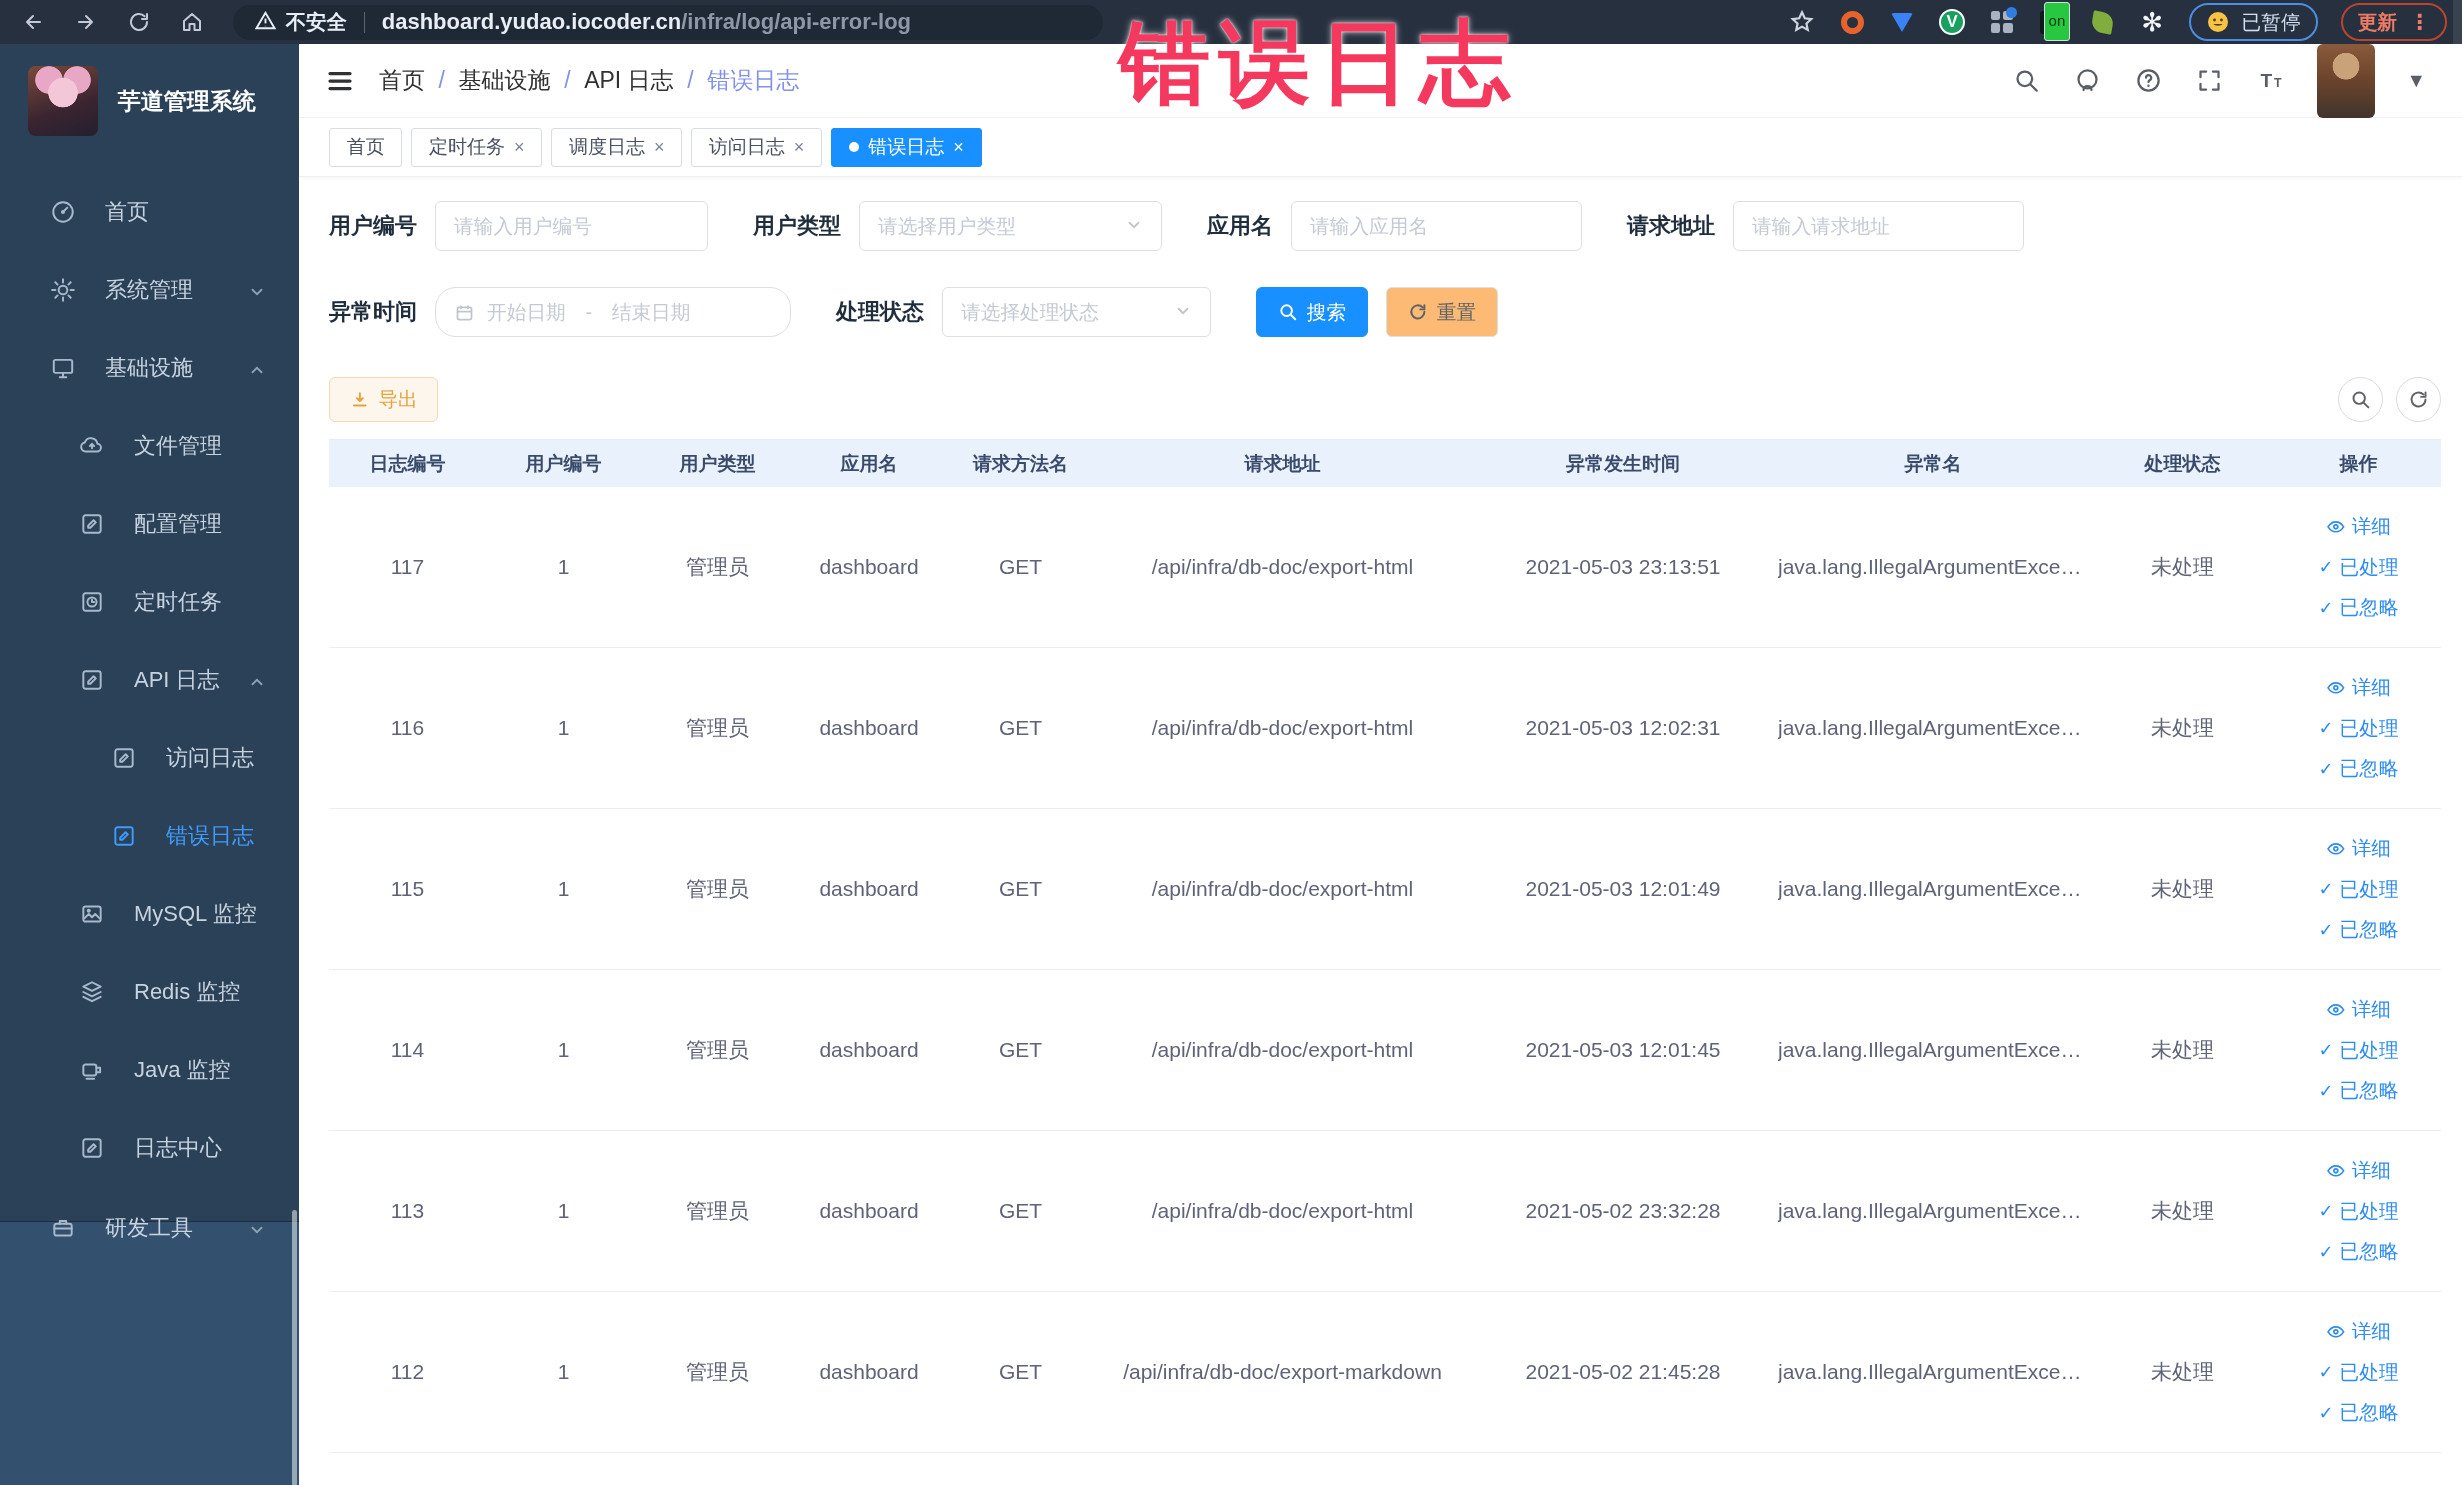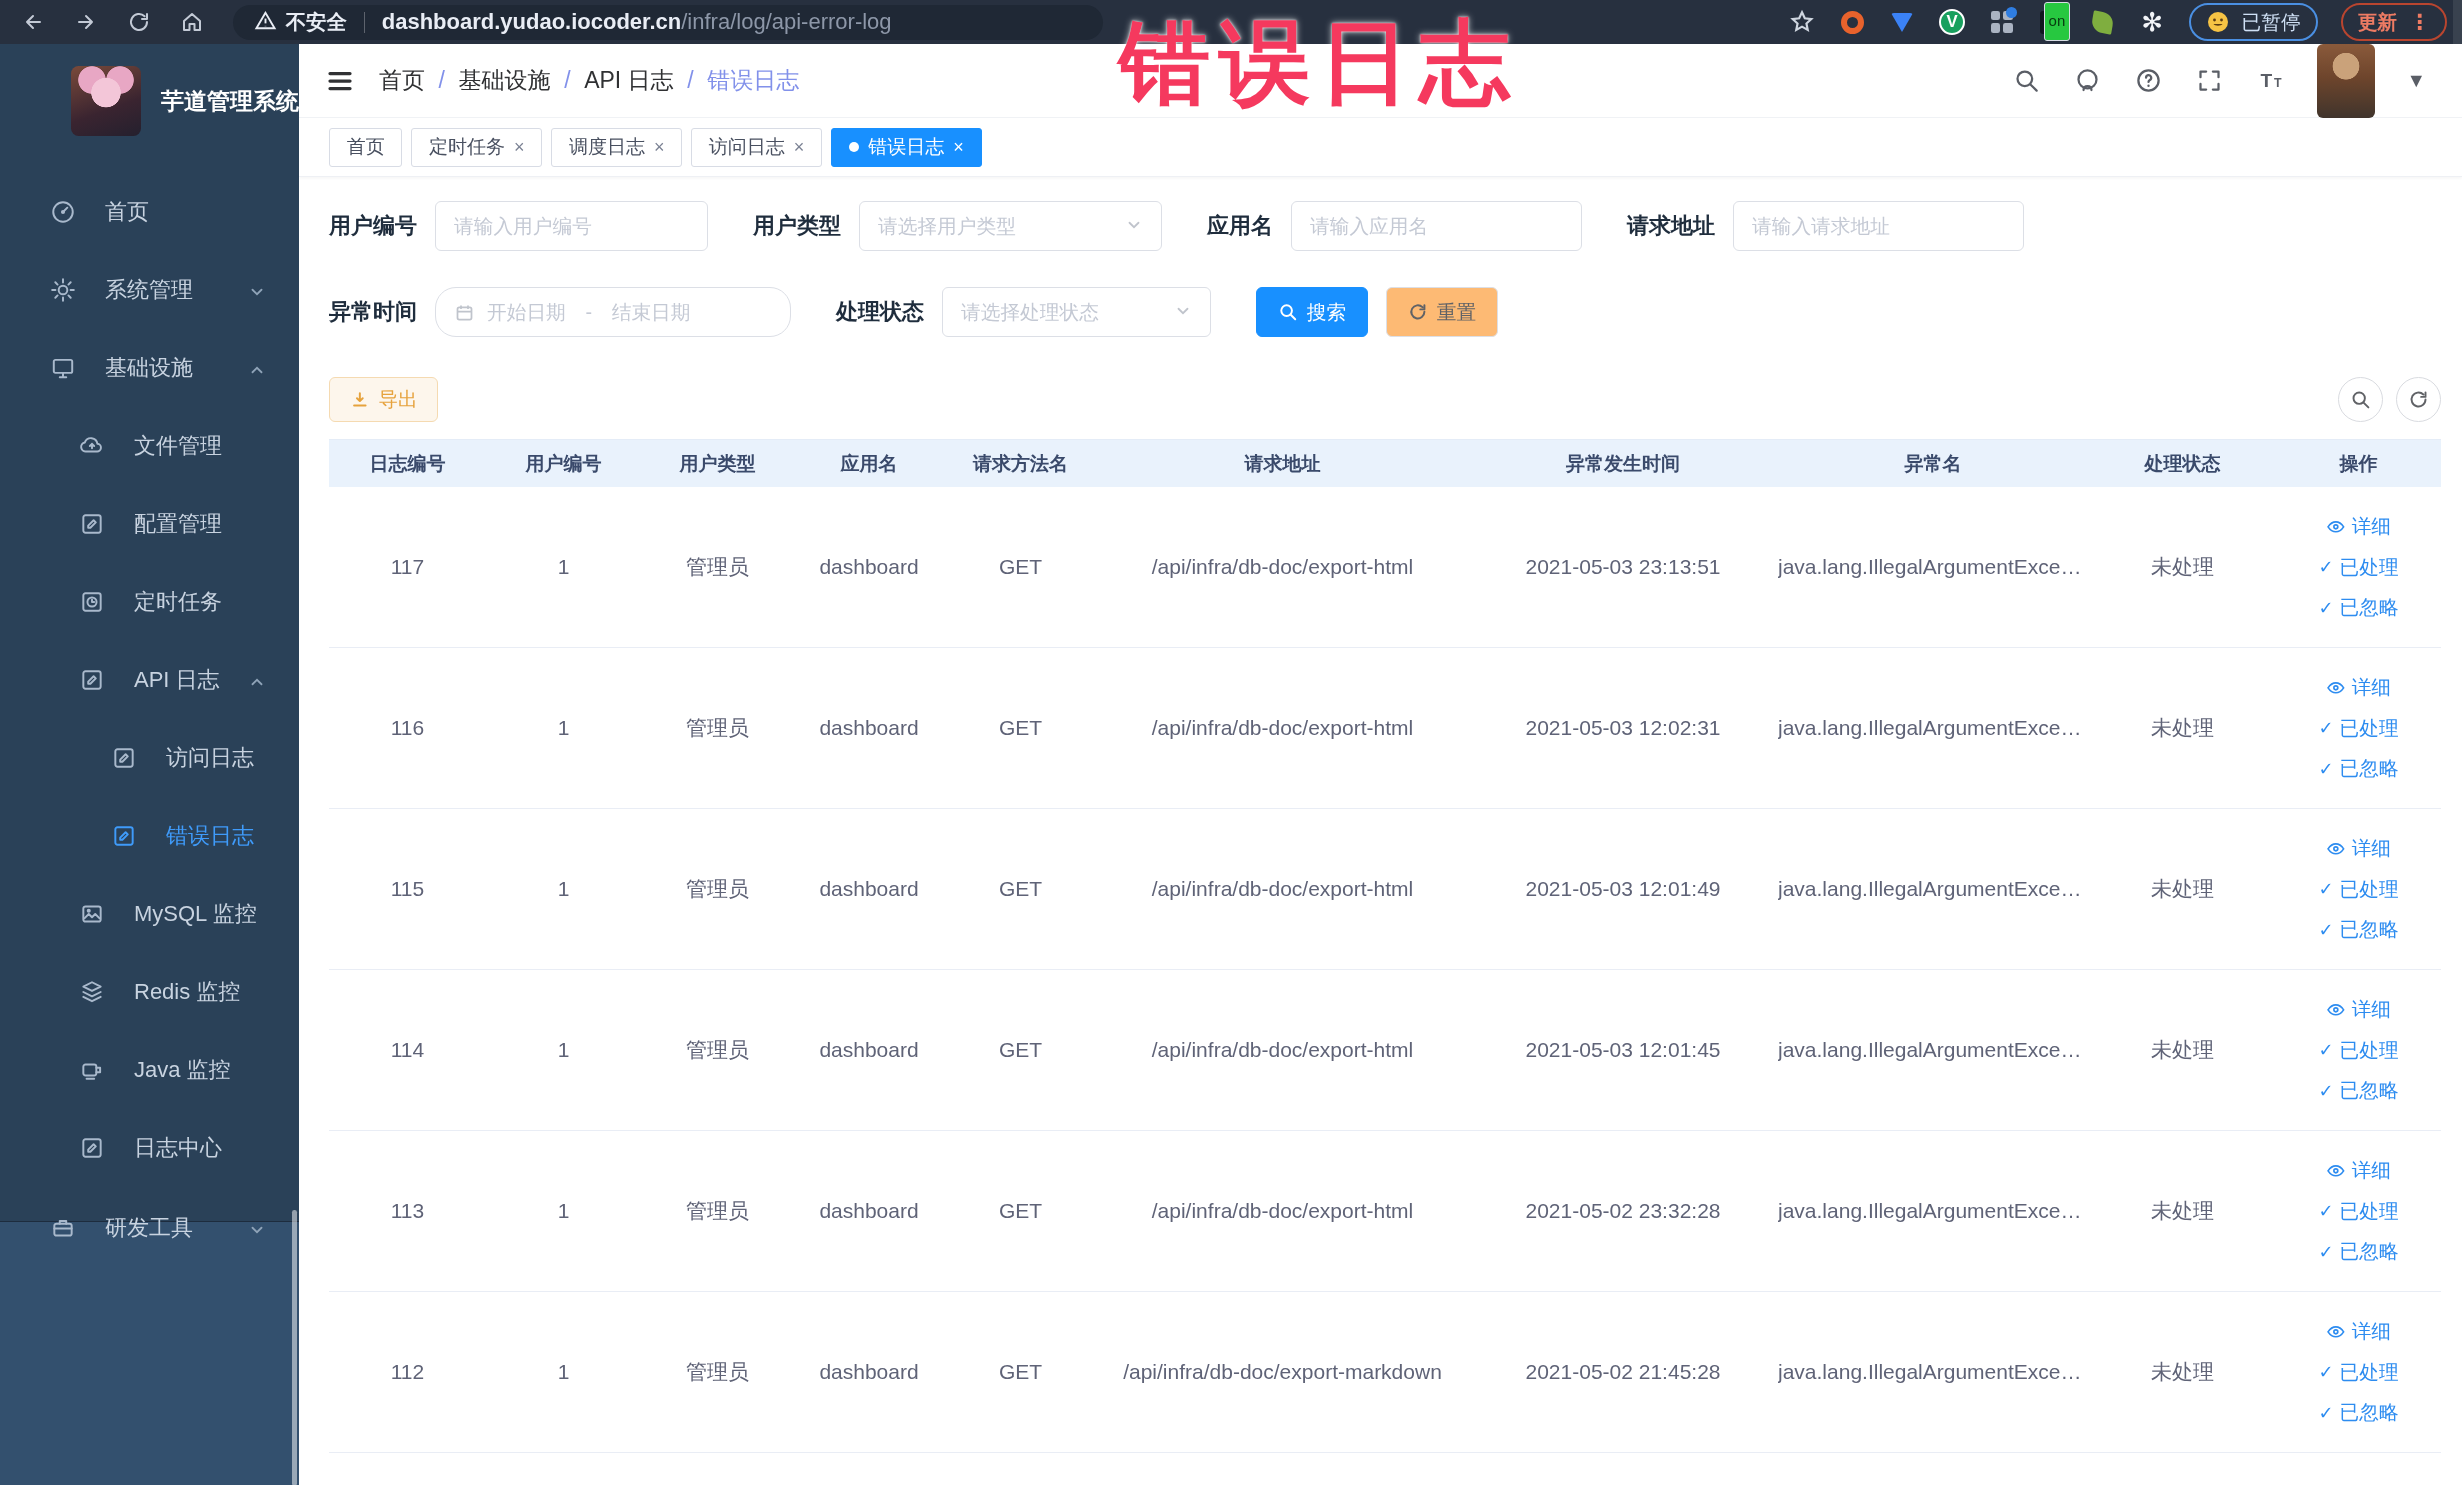--- a/index.html
+++ b/index.html
@@ -10,21 +10,21 @@
   
   .browser-bar { position:absolute; left:0; top:0; width:2462px; height:44px; background:#27303f; display:flex; align-items:center; padding:0 15px 0 19.7px; }
   .bnav { display:flex; align-items:center; gap:26px; color:#c3cad6; }
   .bicon { width:27px; height:27px; display:inline-flex; align-items:center; justify-content:center; }
   .bicon svg { width:24px; height:24px; stroke:currentColor; fill:none; stroke-width:2; stroke-linecap:round; stroke-linejoin:round; }
   .url-pill { margin-left:27px; width:870px; height:35px; border-radius:17.4px; background:#1f2835; display:flex; align-items:center; padding:0 21px; color:#e9edf5; }
   .url-pill .warn svg { width:23px; height:23px; stroke:#e9edf5; fill:none; stroke-width:2; }
   .sec-label { font-size:20.4px; font-weight:bold; margin-left:9px; color:#e9edf5; }
   .pill-sep { width:1.5px; height:21px; background:rgba(255,255,255,.28); margin:0 16.7px; }
   .url-text { font-size:22px; font-weight:bold; white-space:nowrap; }
-  .url-text .path { color:#8d97a8; font-weight:normal; }
+  .url-text .path { color:#8d97a8; font-weight:bold; }
   .b-spacer { flex:1; }
   .bright { display:flex; align-items:center; gap:23px; }
   .ext { width:27px; height:27px; display:inline-flex; align-items:center; justify-content:center; position:relative; }
   .star svg { width:26px; height:26px; stroke:#cfd6e0; fill:none; stroke-width:2; }
   .donut { width:23px; height:23px; border-radius:50%; border:6.8px solid #e8622c; }
   .shield { width:0; height:0; border-left:11.4px solid transparent; border-right:11.4px solid transparent; border-top:19.7px solid #3b82f6; border-radius:3px; }
   .vcircle { width:26px; height:26px; border-radius:50%; background:#18a05e; border:2.3px solid #fff; color:#fff; font-size:16.7px; font-weight:bold; display:flex; align-items:center; justify-content:center; }
   .grid4 { width:23px; height:23px; display:grid; grid-template-columns:9.8px 9.8px; grid-template-rows:9.8px 9.8px; gap:3px; }
   .grid4 i { background:#aab3c2; border-radius:2.3px; }
   .onbadge { width:24px; height:23px; background:#11161f; border-radius:3px; position:relative; display:flex; flex-direction:column; justify-content:center; gap:3px; padding:0 3.8px; }
@@ -39,21 +39,21 @@
   .kebab { letter-spacing:0; font-weight:bold; color:#ee7b63; font-size:21px; }
   .bar-scroll { position:absolute; right:0; top:0; width:9px; height:44px; background:#39424f; }
 
   
   .annotation { position:absolute; left:1119px; top:1.5px; font-size:91px; font-weight:bold; letter-spacing:9px; color:#f5395e; z-index:50;
     text-shadow:0 0 2.3px rgba(255,255,255,.95), 0 0 7.6px rgba(255,255,255,.75); }
 
   
   .sidebar { position:absolute; left:0; top:44px; width:299px; height:1442px; background:#2a4158; color:#c8d3e0; }
   .sidebar .lower { position:absolute; left:0; top:1177px; width:100%; height:265px; background:#33506e; border-top:0.8px solid #1d2c3e; }
-  .logo-row { display:flex; align-items:center; height:114px; padding-left:18px; gap:19.7px;justify-content:flex-end; }
+  .logo-row { display:flex; align-items:center; height:114px; padding-left:28px; gap:19.7px; }
   .logo-img { width:70px; height:70px; border-radius:7.6px; background:
      radial-gradient(circle at 50% 38%, #f3c6d8 0 26%, transparent 27%),
      radial-gradient(circle at 30% 20%, #e8a7c4 0 18%, transparent 19%),
      radial-gradient(circle at 70% 20%, #e8a7c4 0 18%, transparent 19%),
      linear-gradient(160deg,#7a4a3a,#3a2430 60%,#24202e); }
   .logo-title { font-size:23px; font-weight:bold; color:#ffffff; white-space:nowrap; }
   .menu { position:absolute; left:0; top:129px; width:100%; }
   .mitem { height:78px; display:flex; align-items:center; padding-left:50px; gap:29px; font-size:22px; color:#c8d3e0; cursor:pointer; position:relative; }
   .mitem .micon { width:26px; height:26px; flex:0 0 26px; display:inline-flex; color:#a9b9cc; }
   .mitem .micon svg { width:26px; height:26px; stroke:currentColor; fill:none; stroke-width:1.8; stroke-linecap:round; stroke-linejoin:round; }

